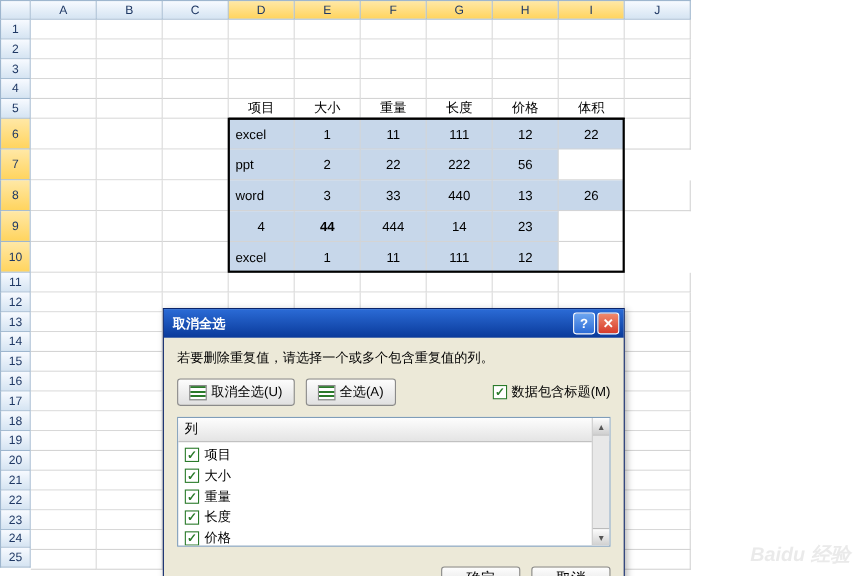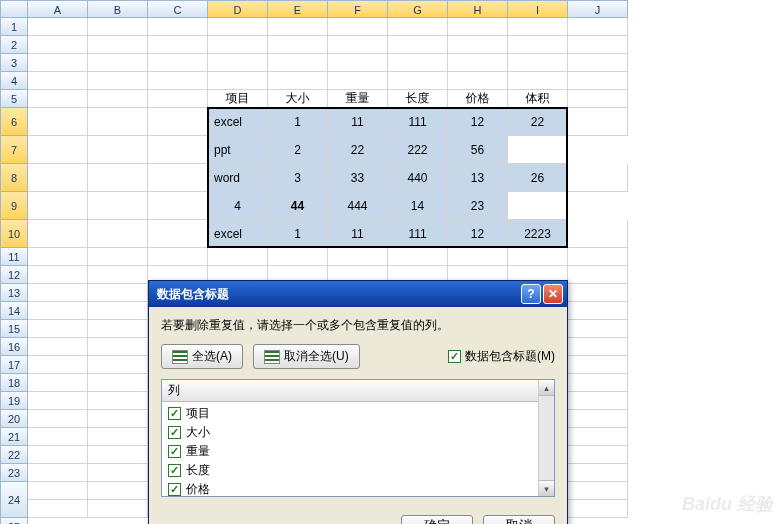--- a/index.html
+++ b/index.html
@@ -90,21 +90,21 @@
     <div class="row-h" style="height: 18px;">14</div>
     <div class="row-h" style="height: 18px;">15</div>
     <div class="row-h" style="height: 18px;">16</div>
     <div class="row-h" style="height: 18px;">17</div>
     <div class="row-h" style="height: 18px;">18</div>
     <div class="row-h" style="height: 18px;">19</div>
     <div class="row-h" style="height: 18px;">20</div>
     <div class="row-h" style="height: 18px;">21</div>
     <div class="row-h" style="height: 18px;">22</div>
     <div class="row-h" style="height: 18px;">23</div>
-    <div class="row-h" style="height: 36px;">24</div>
+    <div class="row-h" style="height: 16px;">24</div>
     <div class="row-h" style="height: 18px;">25</div>
   </div>
 
 <div class="grid">
     <div class="grid-row">
       <div class="cell" style="width: 60px; height: 18px;"></div>
       <div class="cell" style="width: 60px; height: 18px;"></div>
       <div class="cell" style="width: 60px; height: 18px;"></div>
       <div class="cell" style="width: 60px; height: 18px;"></div>
       <div class="cell" style="width: 60px; height: 18px;"></div>
@@ -210,21 +210,20 @@
     </div>
     <div class="grid-row">
       <div class="cell" style="width: 60px; height: 28px;"></div>
       <div class="cell" style="width: 60px; height: 28px;"></div>
       <div class="cell" style="width: 60px; height: 28px;"></div>
       <div class="cell sel txt" style="width: 60px; height: 28px;">excel</div>
       <div class="cell sel num" style="width: 60px; height: 28px;">1</div>
       <div class="cell sel num" style="width: 60px; height: 28px;">11</div>
       <div class="cell sel num" style="width: 60px; height: 28px;">111</div>
       <div class="cell sel num" style="width: 60px; height: 28px;">12</div>
-      <div class="cell sel num" style="width: 60px; height: 28px;">2223</div>
       <div class="cell" style="width: 60px; height: 28px;"></div>
     </div>
     <div class="grid-row">
       <div class="cell" style="width: 60px; height: 18px;"></div>
       <div class="cell" style="width: 60px; height: 18px;"></div>
       <div class="cell" style="width: 60px; height: 18px;"></div>
       <div class="cell" style="width: 60px; height: 18px;"></div>
       <div class="cell" style="width: 60px; height: 18px;"></div>
       <div class="cell" style="width: 60px; height: 18px;"></div>
       <div class="cell" style="width: 60px; height: 18px;"></div>
@@ -397,34 +396,34 @@
       <div class="cell" style="width: 60px; height: 18px;"></div>
       <div class="cell" style="width: 60px; height: 18px;"></div>
       <div class="cell" style="width: 60px; height: 18px;"></div>
       <div class="cell" style="width: 60px; height: 18px;"></div>
       <div class="cell" style="width: 60px; height: 18px;"></div>
     </div>
   </div>
 
 <div class="dialog" id="dialog" style="left:148px; top:280px;">
   <div class="titlebar">
-    <span class="title">数据包含标题</span>
+    <span class="title">取消全选</span>
     <div class="tbtn help">?</div>
     <div class="tbtn close">✕</div>
   </div>
   <div class="dlg-body">
     <div class="instr">若要删除重复值，请选择一个或多个包含重复值的列。</div>
     <div class="btn-row">
       <div class="tool-btn">
         <span class="icn"></span>
-        <span>全选(A)</span>
+        <span>取消全选(U)</span>
       </div>
       <div class="tool-btn">
         <span class="icn"></span>
-        <span>取消全选(U)</span>
+        <span>全选(A)</span>
       </div>
       <div class="chk-row">
         <div class="chk">✓</div>
         <span>数据包含标题(M)</span>
       </div>
     </div>
     <div class="listbox">
       <div class="lhdr">列</div>
       <div class="items" id="list-items">
           <div class="item">

